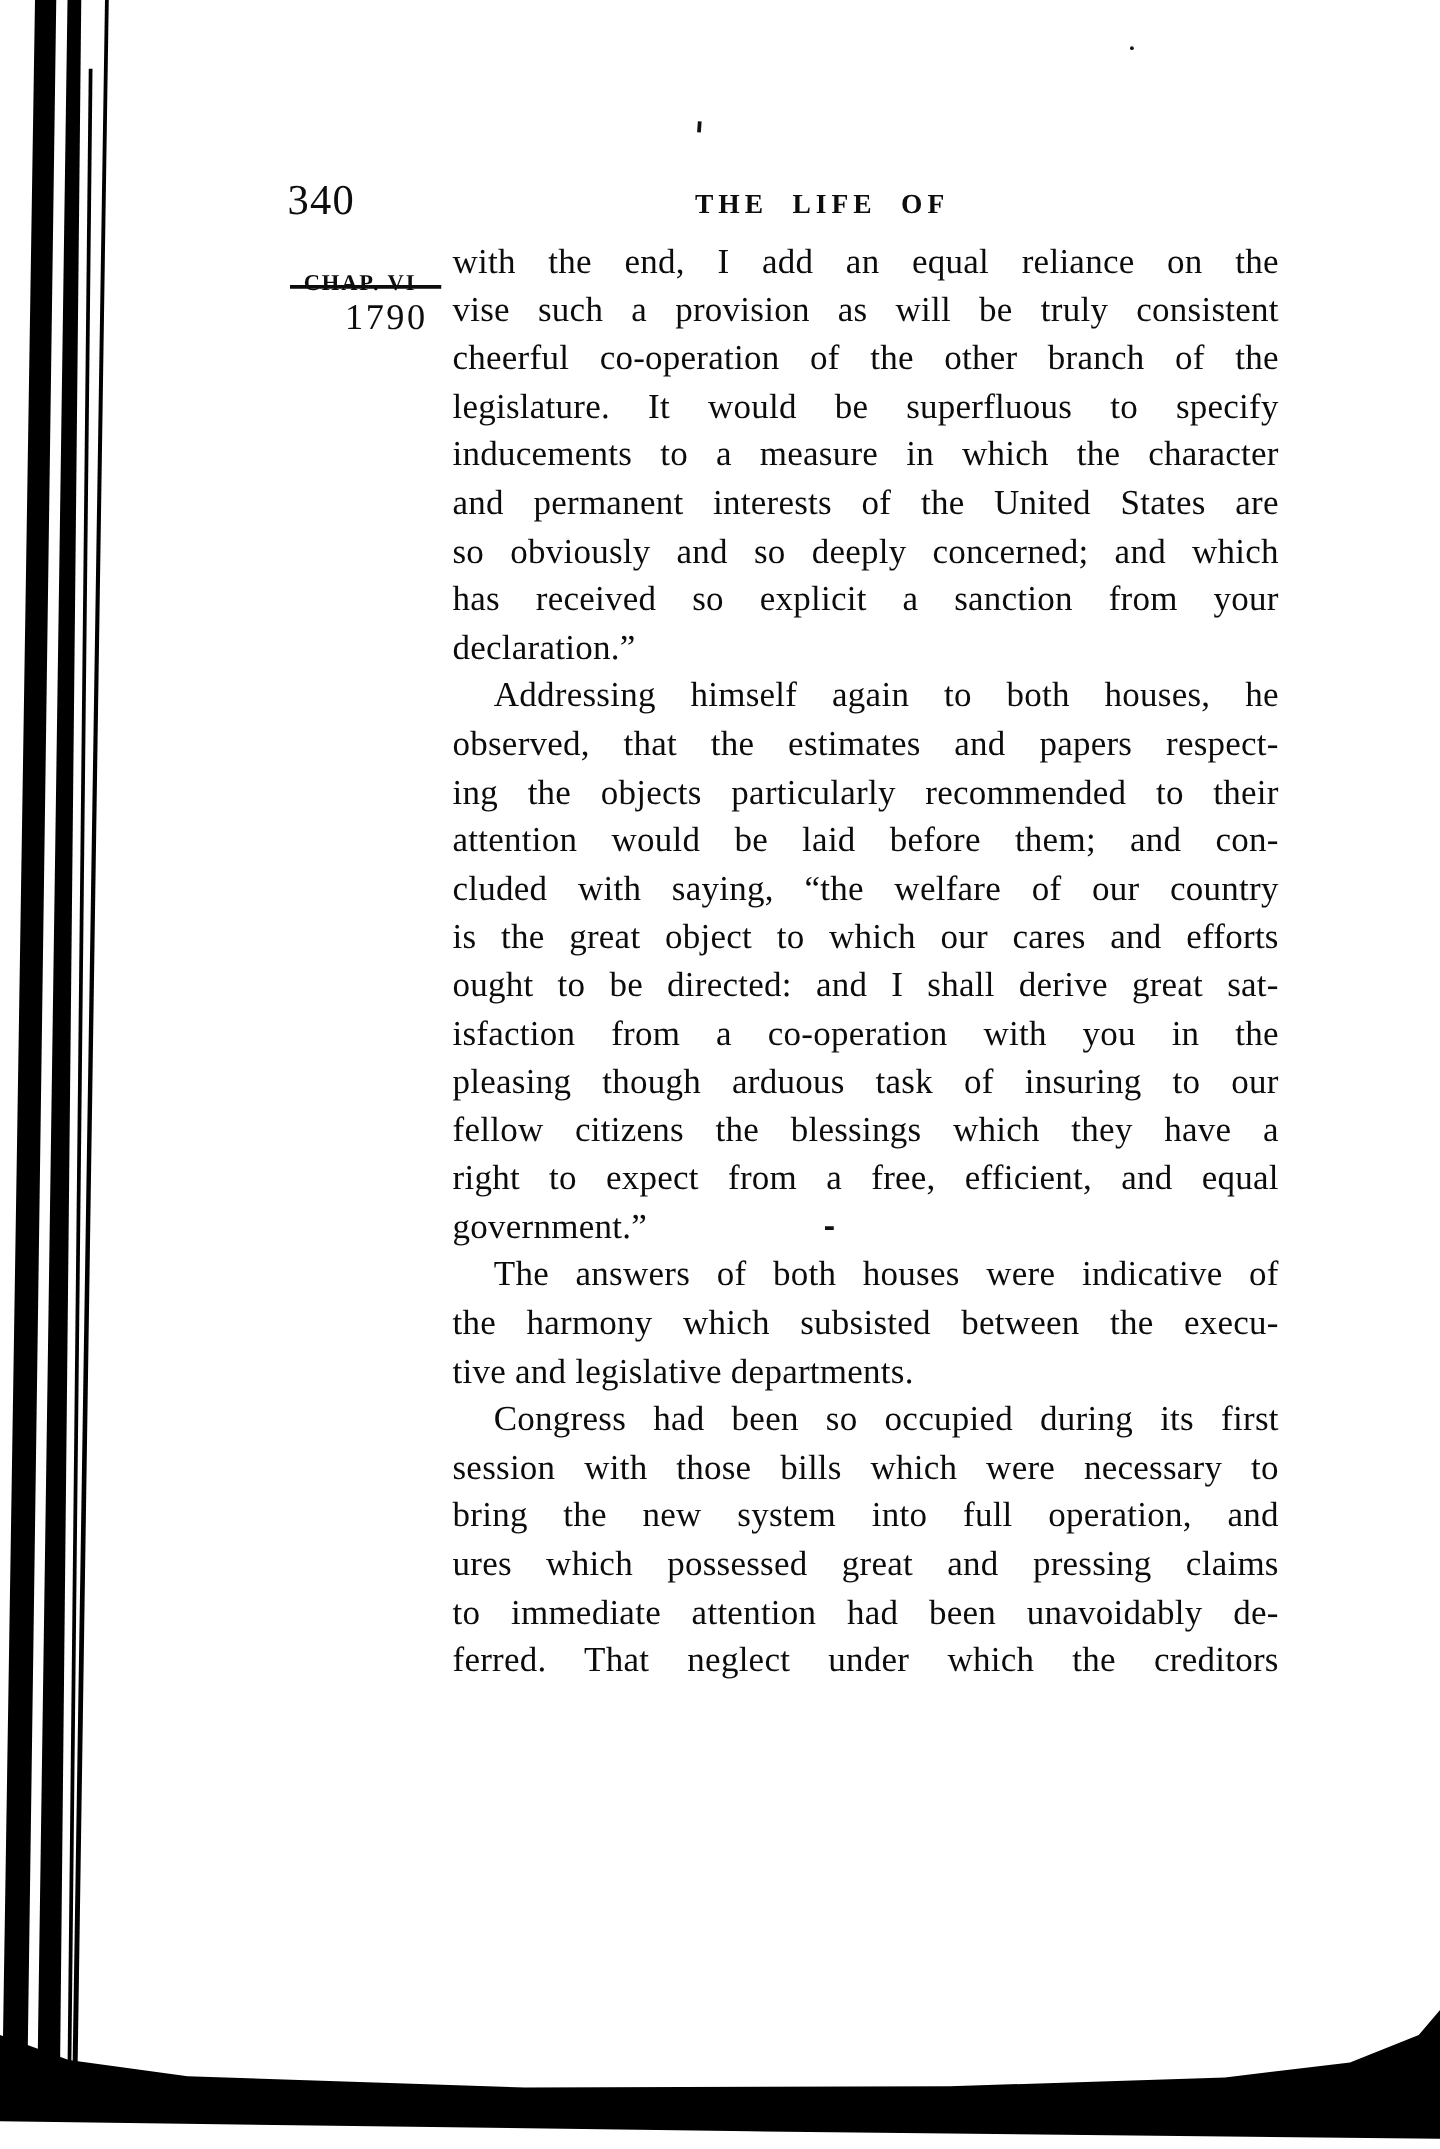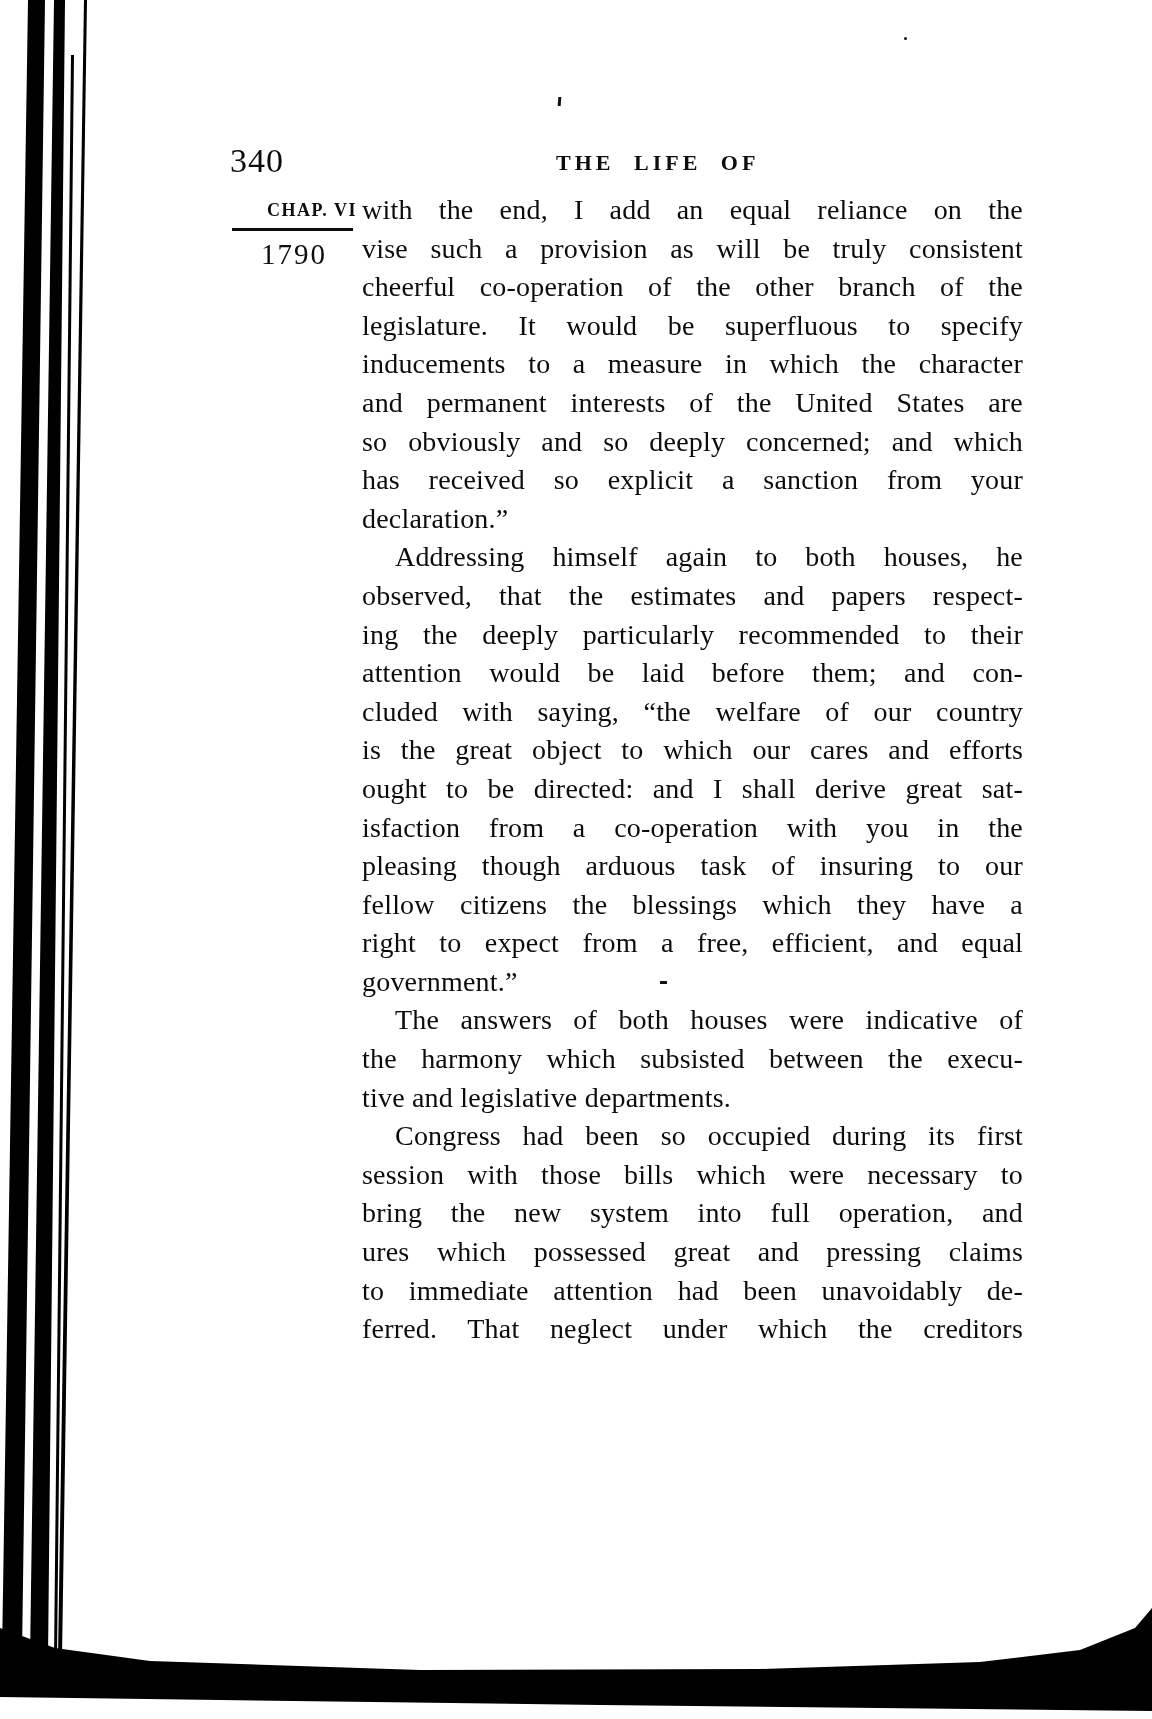--- a/index.html
+++ b/index.html
@@ -14,21 +14,21 @@
   .content{position:absolute;z-index:1;color:#0d0d0d;}
 
   #page-number{
     left:230px;top:142px;font-size:34px;letter-spacing:1px;
   }
   #running-header{
     left:556px;top:150px;font-size:22px;letter-spacing:4px;word-spacing:10px;
     font-weight:bold;font-stretch:condensed;
   }
   #chapter-label{
-    left:243px;top:200px;font-size:18px;letter-spacing:1.5px;font-weight:bold;margin-left:24px;
+    left:243px;top:216px;font-size:18px;letter-spacing:1.5px;font-weight:bold;
   }
   #margin-rule{
     position:absolute;z-index:1;left:232px;top:228px;width:121px;height:3px;background:#0d0d0d;
   }
   #year-label{
     left:261px;top:238px;font-size:29px;letter-spacing:2px;
   }
 
   #body-text{
     left:362px;top:191px;width:661px;
@@ -54,35 +54,35 @@
   <polygon fill="#000" points="71,55 74,55 57,1658 54,1658"></polygon>
   <polygon fill="#000" points="84,0 87,0 62,1658 58,1658"></polygon>
   <polygon fill="#000" points="0,1628 55,1648 150,1661 420,1670 760,1669 980,1662 1080,1650 1135,1628 1152,1608 1152,1711 600,1705 0,1697"></polygon>
 </svg>
 
 <div class="content" id="page-number" style="position:absolute;">340</div>
 <div class="content" id="running-header" style="position:absolute;text-align:center;">THE LIFE OF</div>
 
 <div class="content" id="chapter-label" style="position:absolute;">CHAP. VI</div>
 <div id="margin-rule"></div>
-<div class="content" id="year-label" style="position:absolute;">1790</div>
+<div class="content" id="year-label" style="position:absolute;margin-left:15px;">1790</div>
 
 <div class="content" id="body-text" style="position:absolute;">
     <div class="line">with the end, I add an equal reliance on the</div>
     <div class="line">vise such a provision as will be truly consistent</div>
     <div class="line">cheerful co-operation of the other branch of the</div>
     <div class="line">legislature.  It would be superfluous to specify</div>
     <div class="line">inducements to a measure in which the character</div>
     <div class="line">and permanent interests of the United States are</div>
     <div class="line">so obviously and so deeply concerned; and which</div>
     <div class="line">has received so explicit a sanction from your</div>
     <div class="line end">declaration.”</div>
     <div class="line indent">Addressing himself again to both houses, he</div>
     <div class="line">observed, that the estimates and papers respect-</div>
-    <div class="line">ing the deeply particularly recommended to their</div>
+    <div class="line">ing the objects particularly recommended to their</div>
     <div class="line">attention would be laid before them; and con-</div>
     <div class="line">cluded with saying, “the welfare of our country</div>
     <div class="line">is the great object to which our cares and efforts</div>
     <div class="line">ought to be directed: and I shall derive great sat-</div>
     <div class="line">isfaction from a co-operation with you in the</div>
     <div class="line">pleasing though arduous task of insuring to our</div>
     <div class="line">fellow citizens the blessings which they have a</div>
     <div class="line">right to expect from a free, efficient, and equal</div>
     <div class="line end">government.”</div>
     <div class="line indent">The answers of both houses were indicative of</div>

